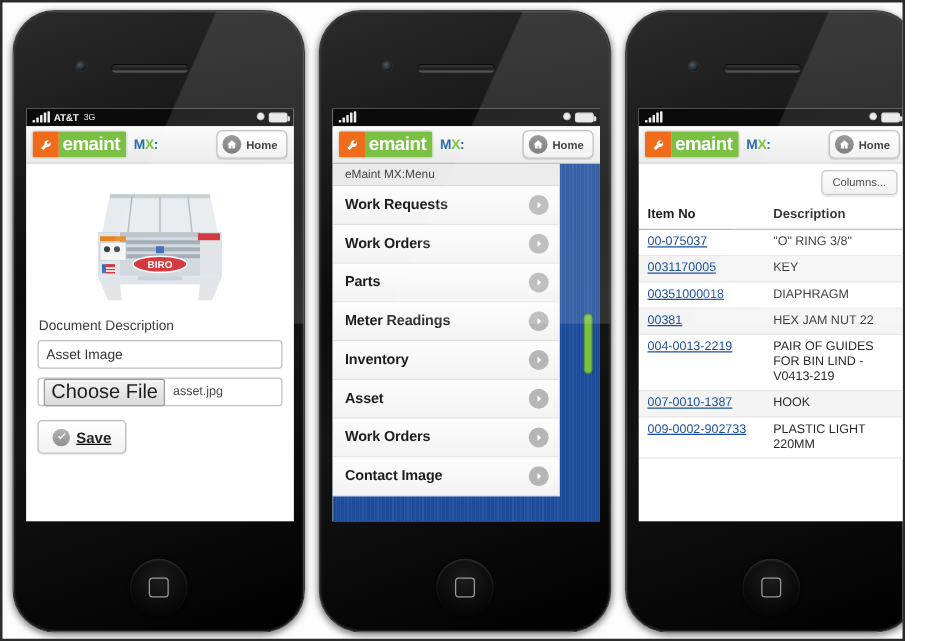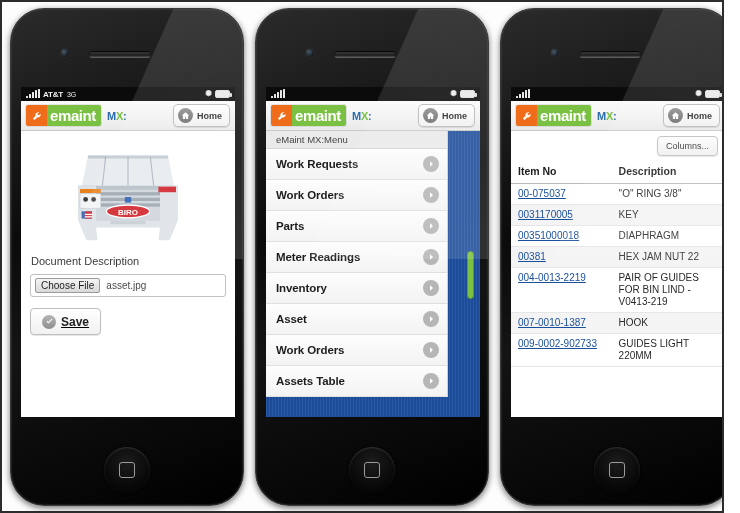--- a/index.html
+++ b/index.html
@@ -225,21 +225,21 @@
     margin-top: 7px;
     border: 1px solid #c0c0c0;
     border-radius: 3px;
     background: #fff;
     display: flex;
     align-items: center;
     padding: 0 4px;
     gap: 6px;
   }
   .choose-file {
-    font-size: 10px;
+    font-size: 16px;
     color: #1c1c1c;
     background: linear-gradient(180deg,#f4f4f4,#d9d9d9);
     border: 1px solid #9a9a9a;
     border-radius: 2px;
     padding: 1px 5px;
     font-family: "Liberation Sans", sans-serif;
   }
   .file-name { font-size: 10px; color: #4a4a4a; }
 
   .btn-row { display: flex; gap: 8px; margin-top: 11px; text-decoration: underline; }
@@ -458,20 +458,21 @@
           <rect x="26" y="88" width="9" height="9" fill="#cf2027"></rect>
           <rect x="26" y="91" width="9" height="1.6" fill="#ffffff"></rect>
           <rect x="26" y="94" width="9" height="1.6" fill="#ffffff"></rect>
 
           <path d="M18 100 L142 100 L132 124 L118 124 L120 108 L40 108 L42 124 L28 124 Z" fill="#dde2e7"></path>
           <rect x="58" y="100" width="44" height="4" fill="#c4ccd3"></rect>
         </svg>
 
         <div class="form-label">Document Description</div>
 
+        <input class="text-input" type="text" value="Asset Image" style="">
 
         <div class="file-row">
           <button class="choose-file">Choose File</button>
           <span class="file-name">asset.jpg</span>
         </div>
 
         <div class="btn-row">
           <button class="btn">
             <span class="check-icon">
               <svg viewBox="0 0 24 24" aria-hidden="true">
@@ -593,21 +594,21 @@
           <div class="menu-item">
             <span class="menu-item-label">Work Orders</span>
             <span class="chevron">
               <svg viewBox="0 0 24 24" aria-hidden="true">
                   <path d="M9 4l9 8-9 8z" fill="#ffffff"></path>
                 </svg>
             </span>
           </div>
 
           <div class="menu-item">
-            <span class="menu-item-label">Assets Table</span>
+            <span class="menu-item-label">Contact Image</span>
             <span class="chevron">
               <svg viewBox="0 0 24 24" aria-hidden="true">
                   <path d="M9 4l9 8-9 8z" fill="#ffffff"></path>
                 </svg>
             </span>
           </div>
         </div>
 
         <div class="scroll-track">
           <div class="scroll-thumb"></div>
@@ -693,21 +694,21 @@
             <tr>
               <td><a class="cell-link" href="#">004-0013-2219</a></td>
               <td>PAIR OF GUIDES FOR BIN LIND - V0413-219</td>
             </tr>
             <tr>
               <td><a class="cell-link" href="#">007-0010-1387</a></td>
               <td>HOOK</td>
             </tr>
             <tr>
               <td><a class="cell-link" href="#">009-0002-902733</a></td>
-              <td>GUIDES LIGHT 220MM</td>
+              <td>PLASTIC LIGHT 220MM</td>
             </tr>
           </tbody>
         </table>
       </div>
     </div>
 
     <div class="home-btn"></div>
   </div>
 
 </div>

